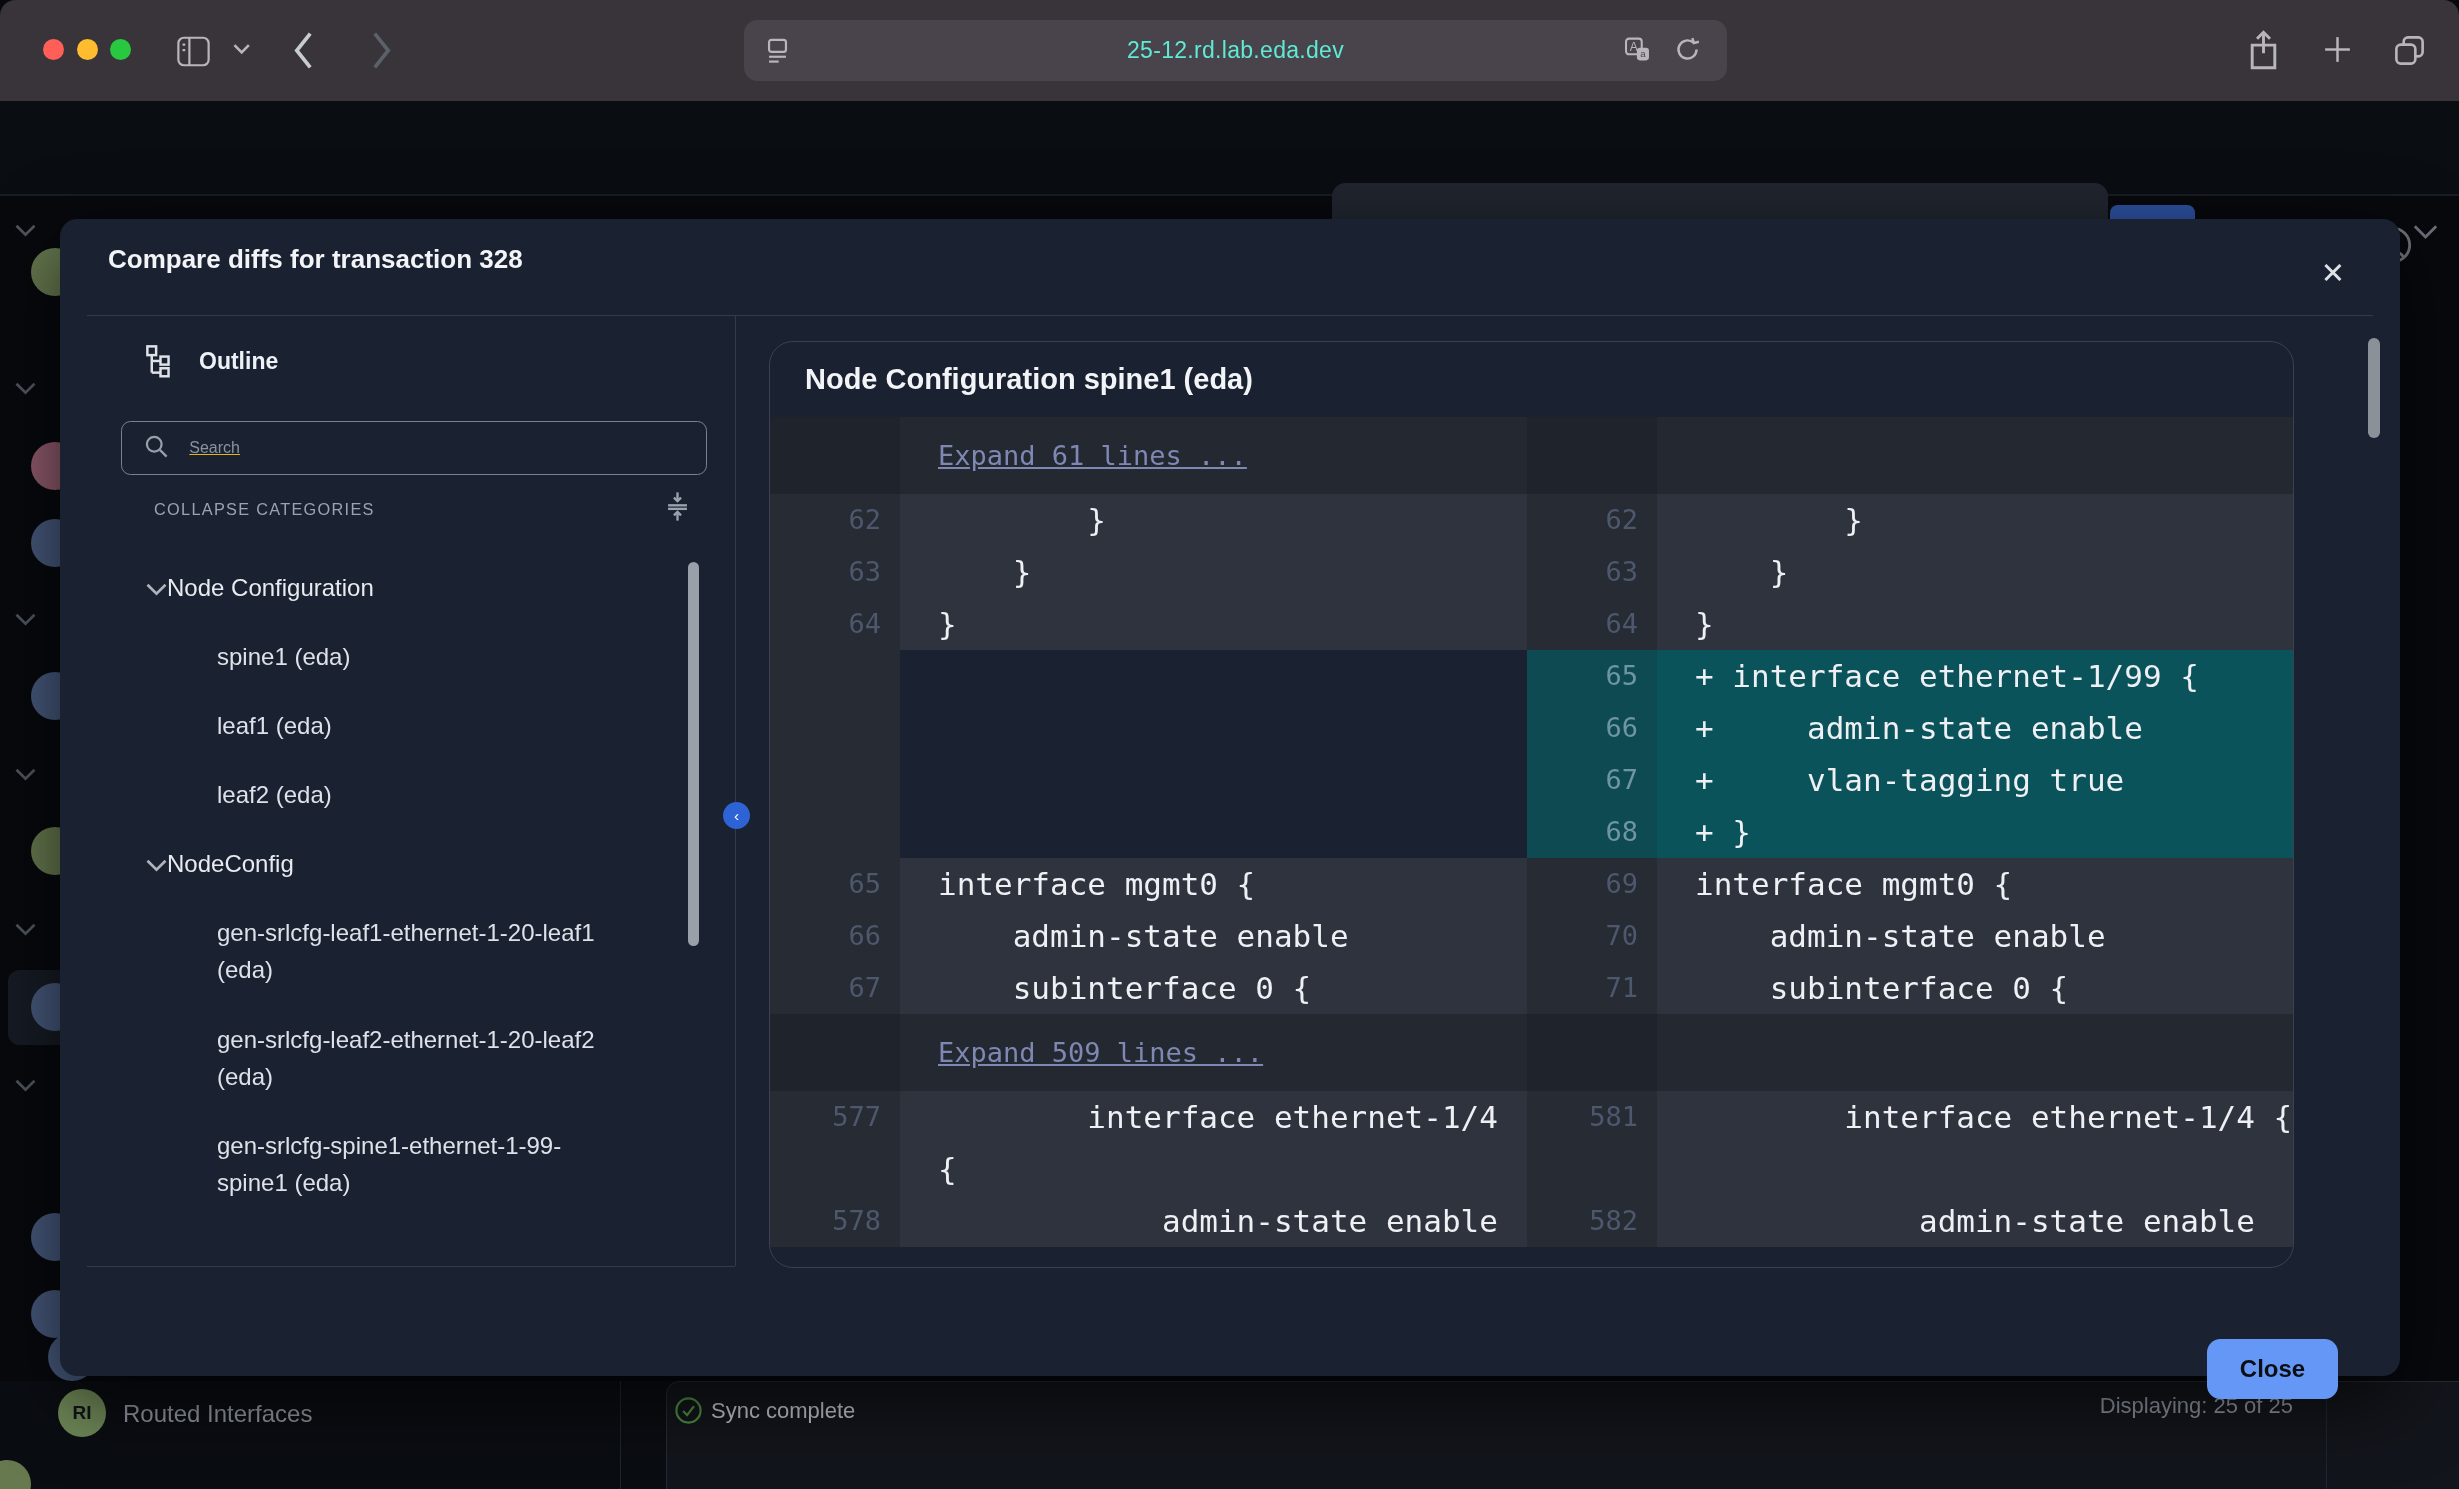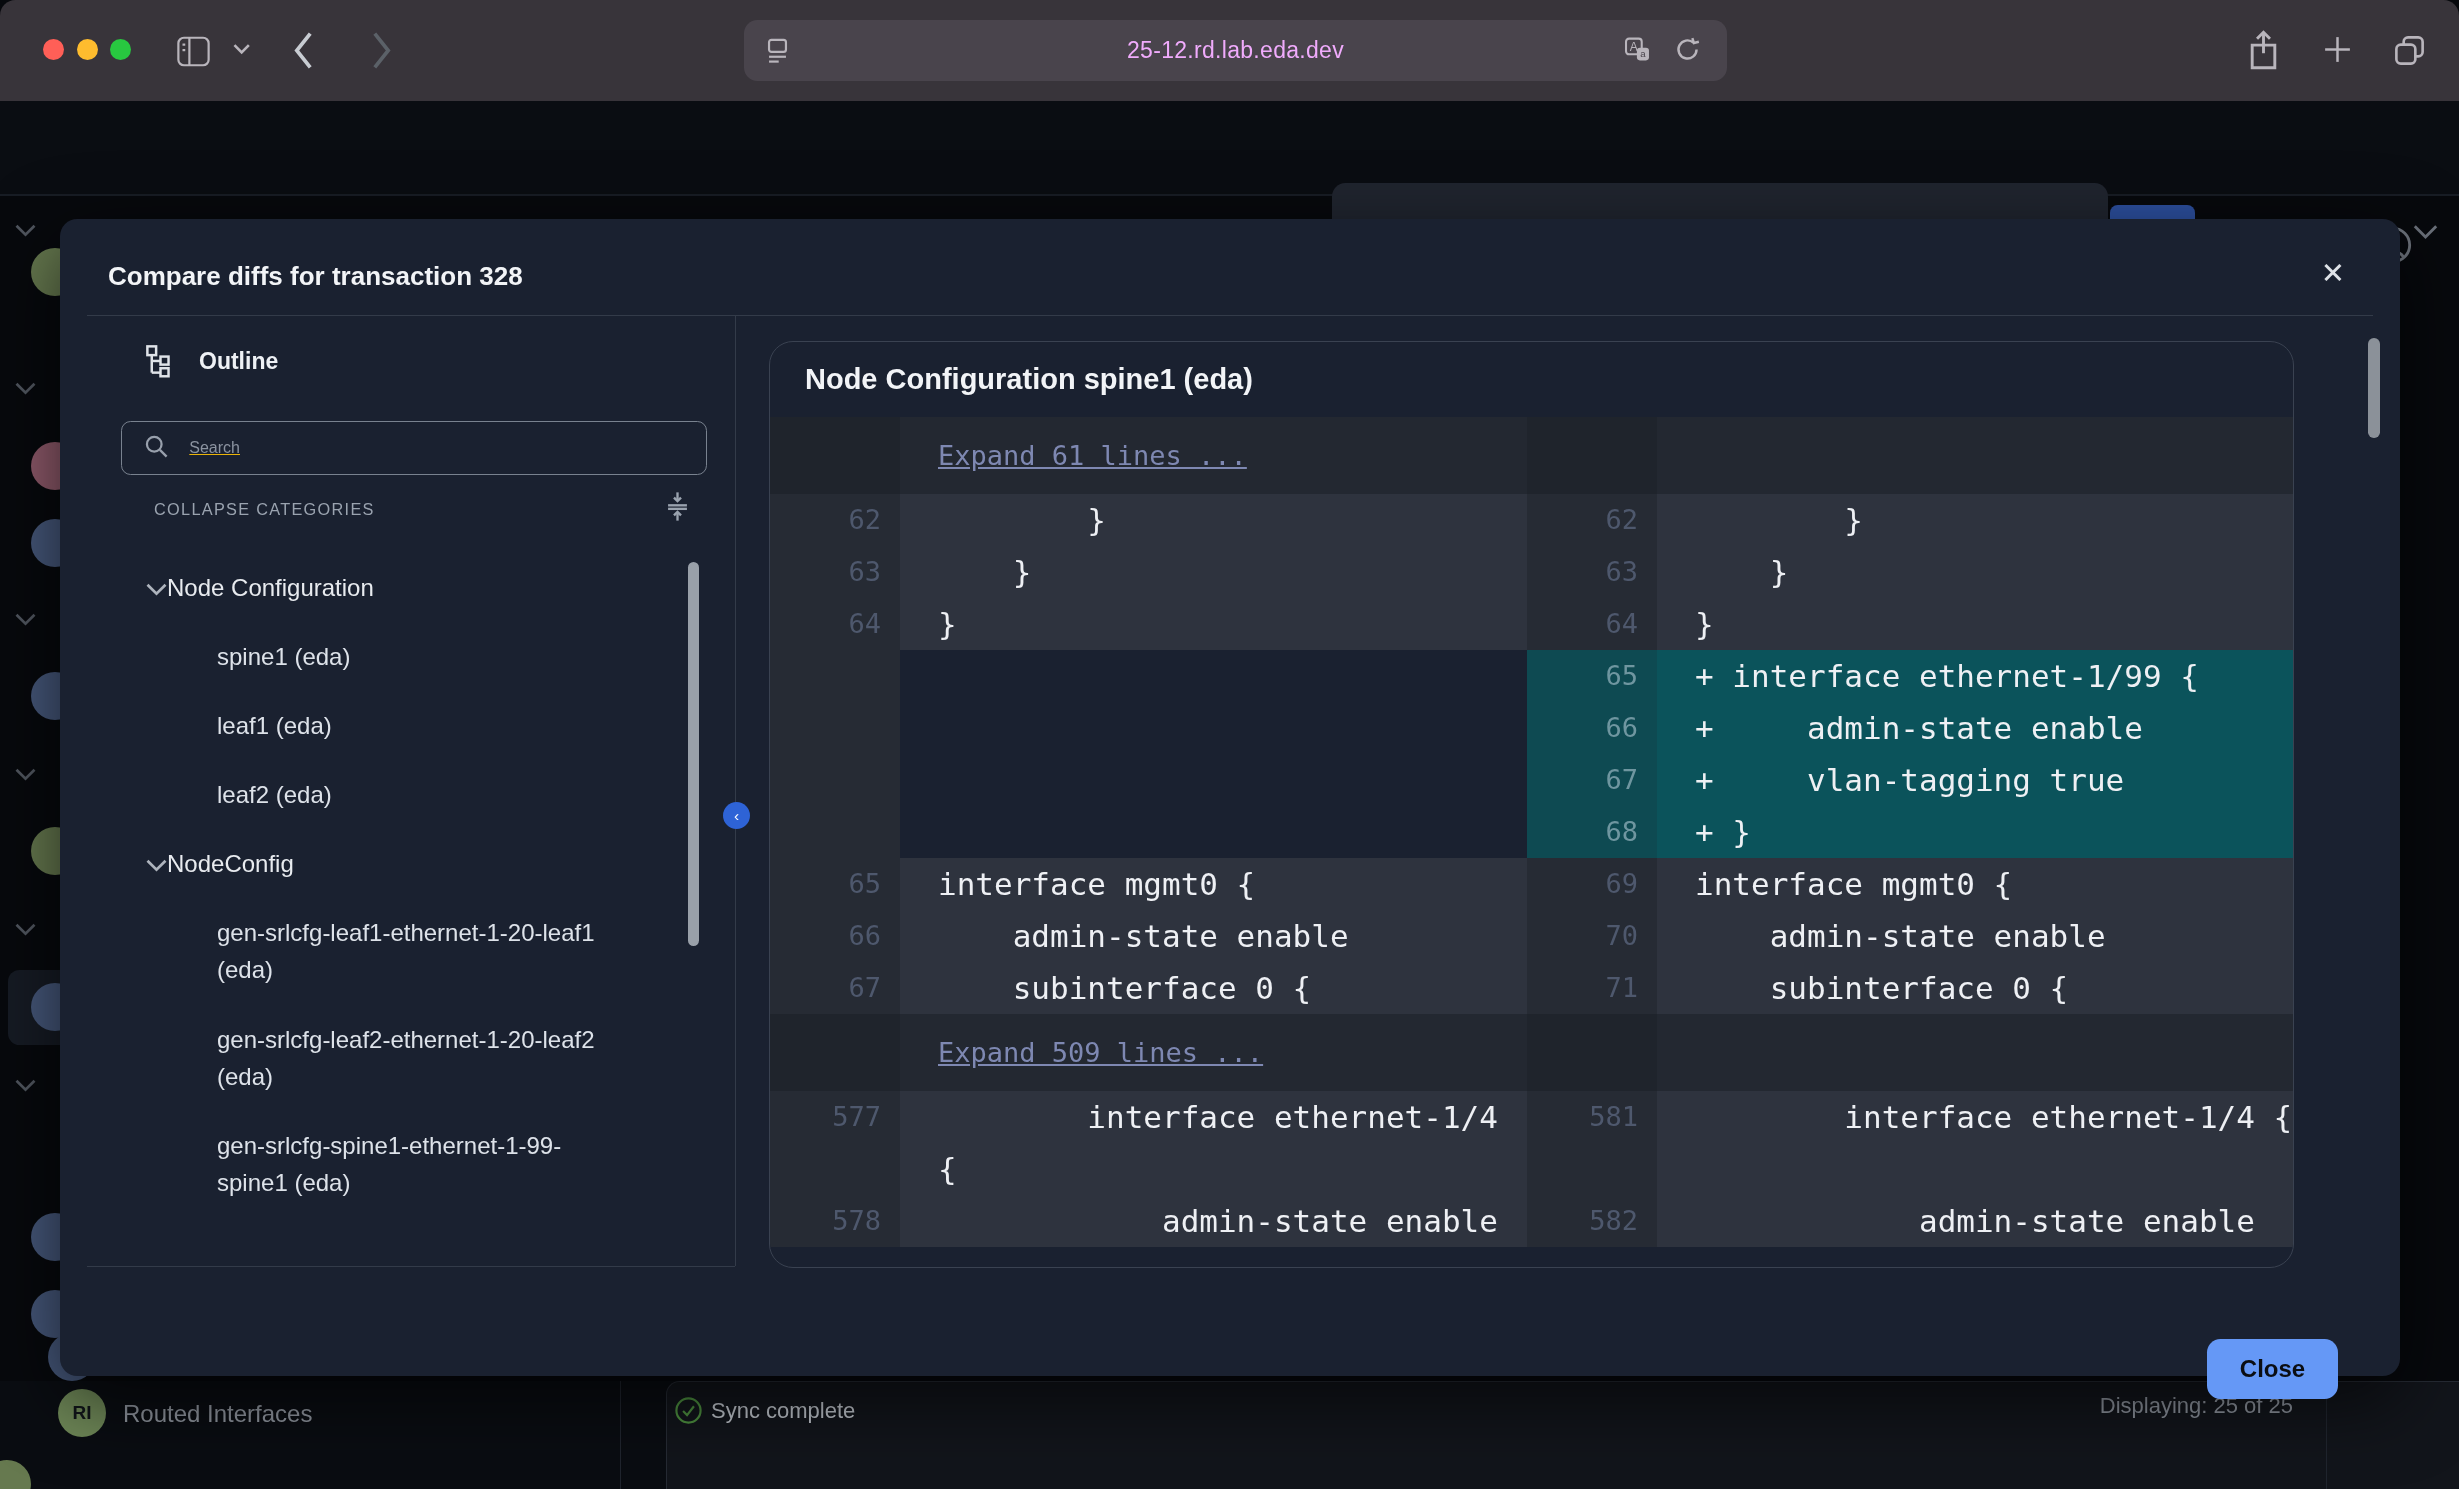--- a/index.html
+++ b/index.html
@@ -7,21 +7,21 @@
          font-family:"Liberation Sans",sans-serif;background:#07090d;}
 
   
   #chrome{position:absolute;left:0;top:0;width:2459px;height:101px;background:#38343a;
           border-radius:15.4px 15.4px 0 0;}
   .tl{position:absolute;top:39px;width:21px;height:21px;border-radius:50%;}
   #chrome svg{display:block;}
   .chrome-ic{position:absolute;color:#b9b5bc;}
   #url-pill{position:absolute;left:744px;top:20px;width:983px;height:61px;background:#49444c;
             border-radius:13.4px;display:flex;align-items:center;justify-content:center;}
-  #url-text{color:#f0abfc;font-size:23px;letter-spacing:0.3px;}
+  #url-text{color:#5eead4;font-size:23px;letter-spacing:0.3px;}
 
   
   #app-header{position:absolute;left:0;top:101px;width:2459px;height:93px;background:#0a0d12;}
   #brand{position:absolute;left:171px;top:120px;color:#2456cc;font-size:31px;font-weight:700;
          letter-spacing:2.9px;transform:scaleX(1.12);transform-origin:left;}
   #app-title{position:absolute;left:338px;top:126px;color:#80868f;font-size:24px;}
   .hdr-div{position:absolute;top:224px;width:1px;height:42px;background:#262b33;}
   #ns-label{position:absolute;left:1612px;top:232px;color:#8d939c;font-size:23px;}
   #basket-count{position:absolute;left:2025px;top:229px;color:#2b5cc8;font-size:25px;font-weight:700;}
   #hline-top{position:absolute;left:0;top:194px;width:2459px;height:1.9px;background:#181d25;}
@@ -43,21 +43,21 @@
   #ri-label{position:absolute;left:123px;top:19px;color:#8f959e;font-size:24px;}
   .vline{position:absolute;top:0;width:1px;height:108px;background:#20252e;}
   #status-panel{position:absolute;left:666px;top:0;right:0;height:108px;background:#12151b;
                 border-top:1px solid #262b34;border-left:1px solid #262b34;border-top-left-radius:13.4px;}
   #sync-text{position:absolute;left:711px;top:17.3px;color:#bfc4cb;font-size:22px;}
   #displaying{position:absolute;left:1998px;top:11.5px;width:295px;text-align:right;color:#8b919b;font-size:22px;}
 
   
   #modal{position:absolute;left:60px;top:219px;width:2340px;height:1157px;background:#1a2130;
          border-radius:17.3px;box-shadow:0 23px 77px rgba(0,0,0,.65);}
-  #modal-title{position:absolute;left:48px;top:42px;color:#f2f4f7;font-size:26px;font-weight:700;}
+  #modal-title{position:absolute;left:48px;top:25px;color:#f2f4f7;font-size:26px;font-weight:700;}
   #modal-close{position:absolute;left:2248px;top:29px;width:50px;height:50px;color:#dfe3e8;
                font-size:29px;display:flex;align-items:center;justify-content:center;cursor:pointer;}
   #modal-hdiv{position:absolute;left:27px;top:96px;right:27px;height:1px;background:#333b49;}
   #modal-vdiv{position:absolute;left:675px;top:96px;width:1px;height:951px;background:#333b49;}
   #sidebar-bottom-line{position:absolute;left:27px;top:1047px;width:648px;height:1px;background:#333b49;}
 
   
   #outline-row{position:absolute;left:83px;top:123px;display:flex;align-items:center;gap:21px;}
   #outline-label{color:#eef1f5;font-size:23px;font-weight:700;}
   #search-box{position:absolute;left:61px;top:202px;width:586px;height:54px;border:1.9px solid #79828f;

